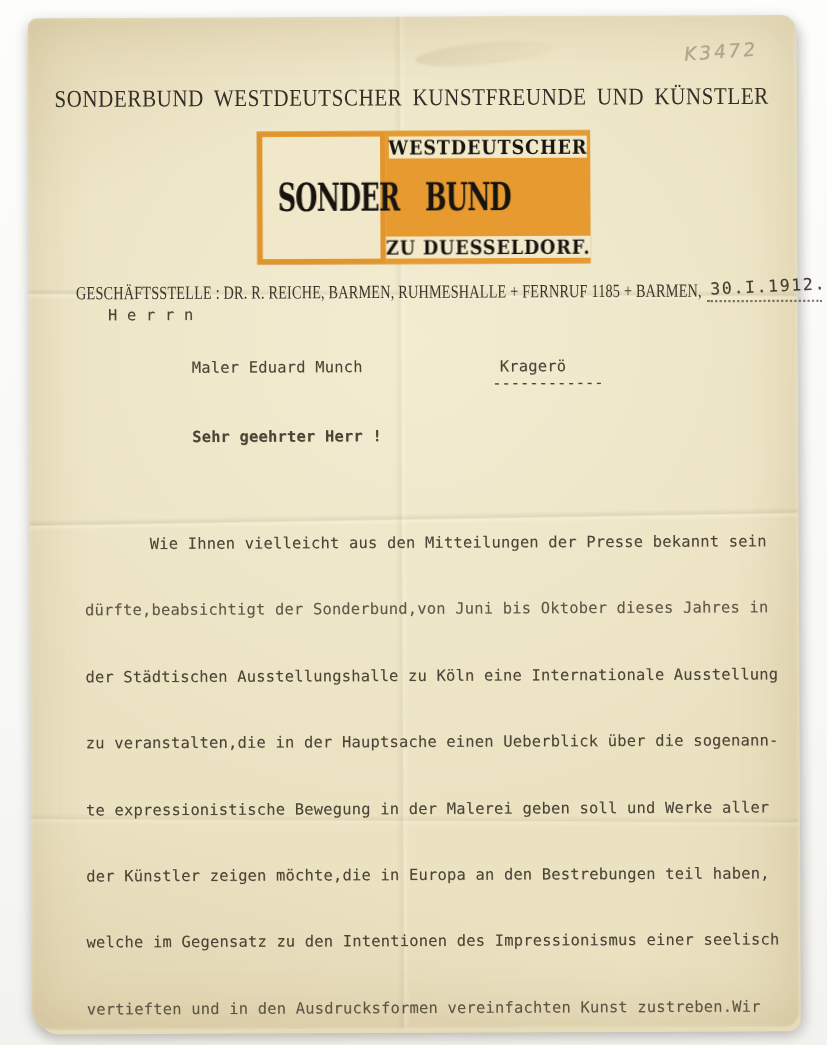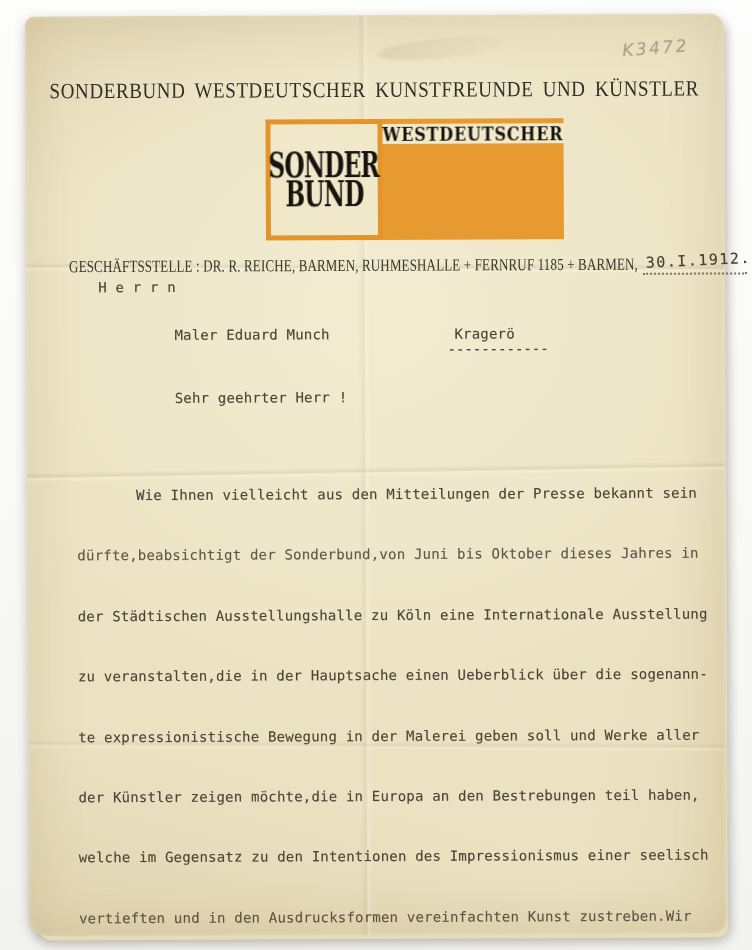--- a/index.html
+++ b/index.html
@@ -47,21 +47,21 @@
     font-family:"Liberation Serif", serif; font-size:19px; font-weight:normal;
     letter-spacing:0.6px; word-spacing:4px; color:#332e26;
     transform:scaleY(1.15); white-space:nowrap;
   }
 
   
   .logo { position:absolute; top:104px; left:208px; width:284px; height:121px; display:flex;
     filter:drop-shadow(0 0 0.4px rgba(80,50,10,0.4)); }
   .logo-left {
     width:117px; height:100%; border:5px solid #e1952c; background:#f1e8c9;
-    display:flex; flex-direction:column; align-items:center; justify-content:center;margin-left:32px;
+    display:flex; flex-direction:row; align-items:center; justify-content:flex-start;
   }
   .logo-left .wordline {
     font-family:"DejaVu Serif", serif; font-weight:bold; font-size:29px; line-height:0.98;
     color:#17140f; letter-spacing:-1px; transform:scale(0.80,1.22); white-space:nowrap;
   }
   .logo-right { flex:1; background:#e69a2f; display:flex; flex-direction:column;
     justify-content:space-between; padding:5px 0;align-items:center; }
   .logo-strip { height:20px; background:#f2e9ca; display:flex; align-items:center; justify-content:center; }
   .logo-strip span {
     font-family:"DejaVu Serif", serif; font-weight:bold; font-size:16px; letter-spacing:0.8px;
@@ -90,21 +90,21 @@
   
   .tw {
     font-family:"DejaVu Sans Mono", monospace; font-size:14px; color:#4c4437;
     white-space:pre; letter-spacing:0.2px;
     text-shadow:0.3px 0.3px 0 rgba(70,58,44,0.30);
   }
   .herrn   { position:absolute; top:263px; left:72px; }
   .name    { position:absolute; top:311px; left:148px; }
   .place   { position:absolute; top:311px; left:428px; }
   .dashes  { position:absolute; top:326px; left:421px; letter-spacing:0; }
-  .greeting{ position:absolute; top:374px; left:148px; }
+  .greeting{ position:absolute; top:374px; left:148px;font-weight:bold; }
 
   .body-block { position:absolute; top:433px; left:50px; width:640px; }
   .body-block .line { height:28.4px; line-height:28.4px; }
   .line.indent { padding-left:59px; }
   .line:nth-child(2), .line:nth-child(8) { opacity:0.88; }
 </style>
 </head>
 <body>
 
 <div class="stage">
@@ -121,20 +121,23 @@
     <div class="letter-title">SONDERBUND WESTDEUTSCHER KUNSTFREUNDE UND KÜNSTLER</div>
 
     <div class="logo">
       <div class="logo-left">
         <div class="wordline">SONDER</div>
         <div class="wordline">BUND</div>
       </div>
       <div class="logo-right">
         <div class="logo-strip">
             <span>WESTDEUTSCHER</span>
+          </div>
+        <div class="logo-strip">
+            <span>ZU DUESSELDORF.</span>
           </div>
       </div>
     </div>
 
     <div class="office">
       <span class="office-text">GESCHÄFTSSTELLE : DR. R. REICHE, BARMEN, RUHMESHALLE + FERNRUF 1185 + BARMEN,</span>
       <span class="office-date-slot">
         <span class="office-date">30.I.1912.</span>
       </span>
     </div>

